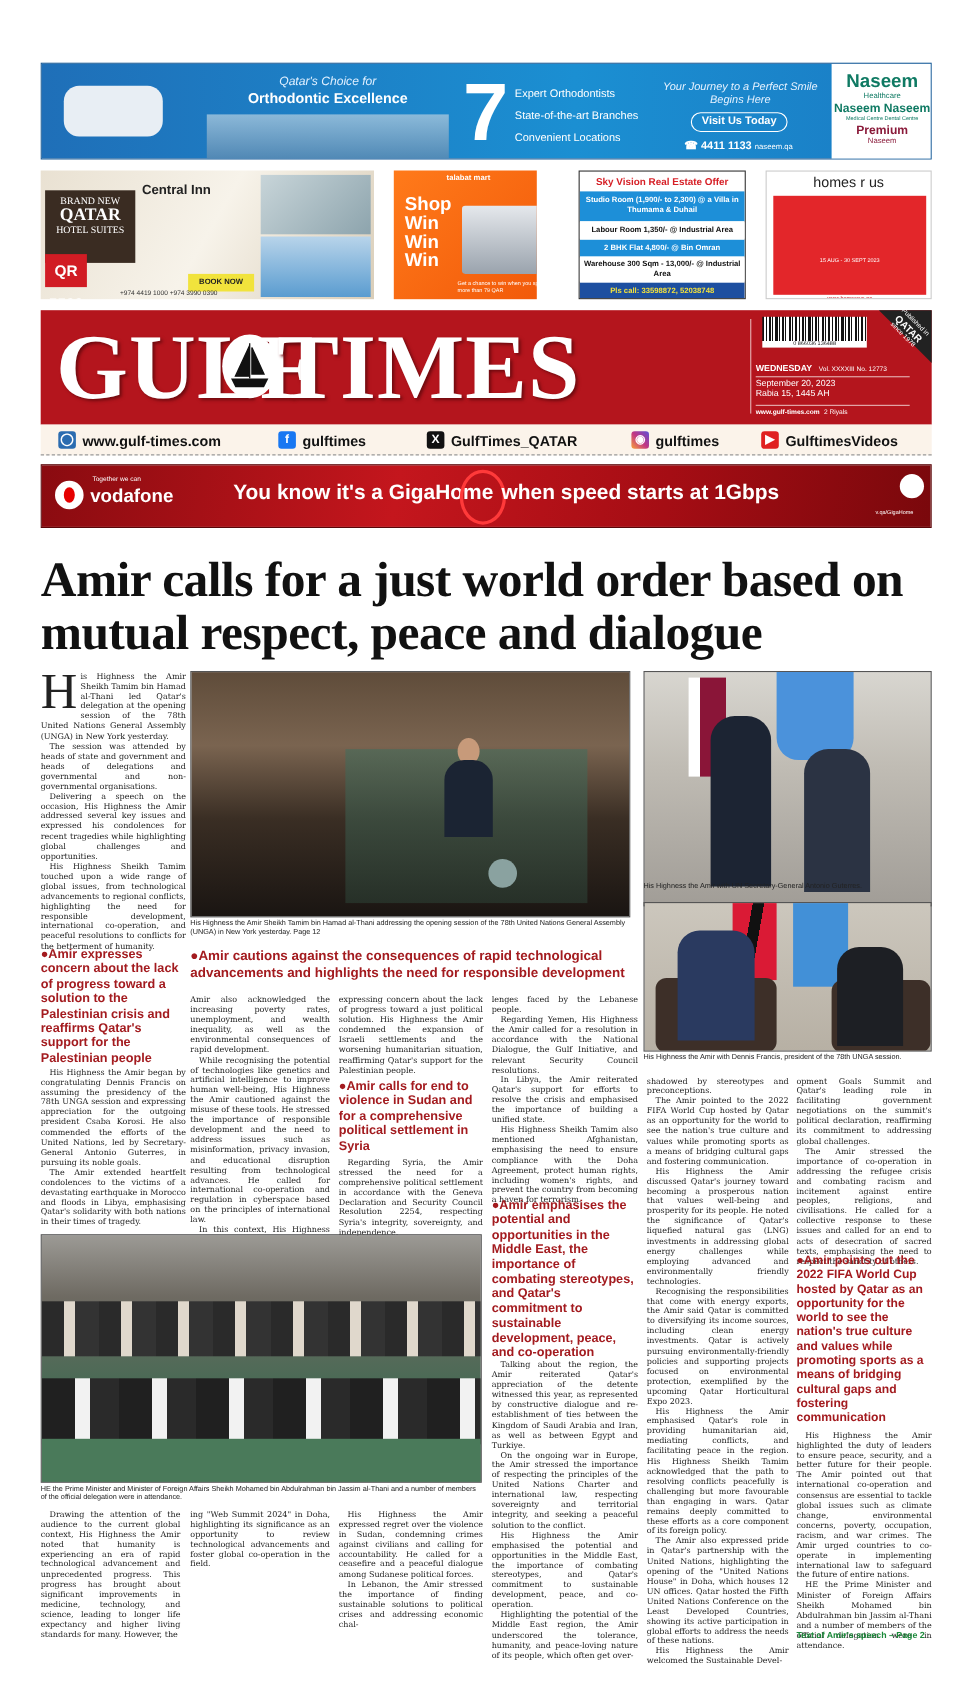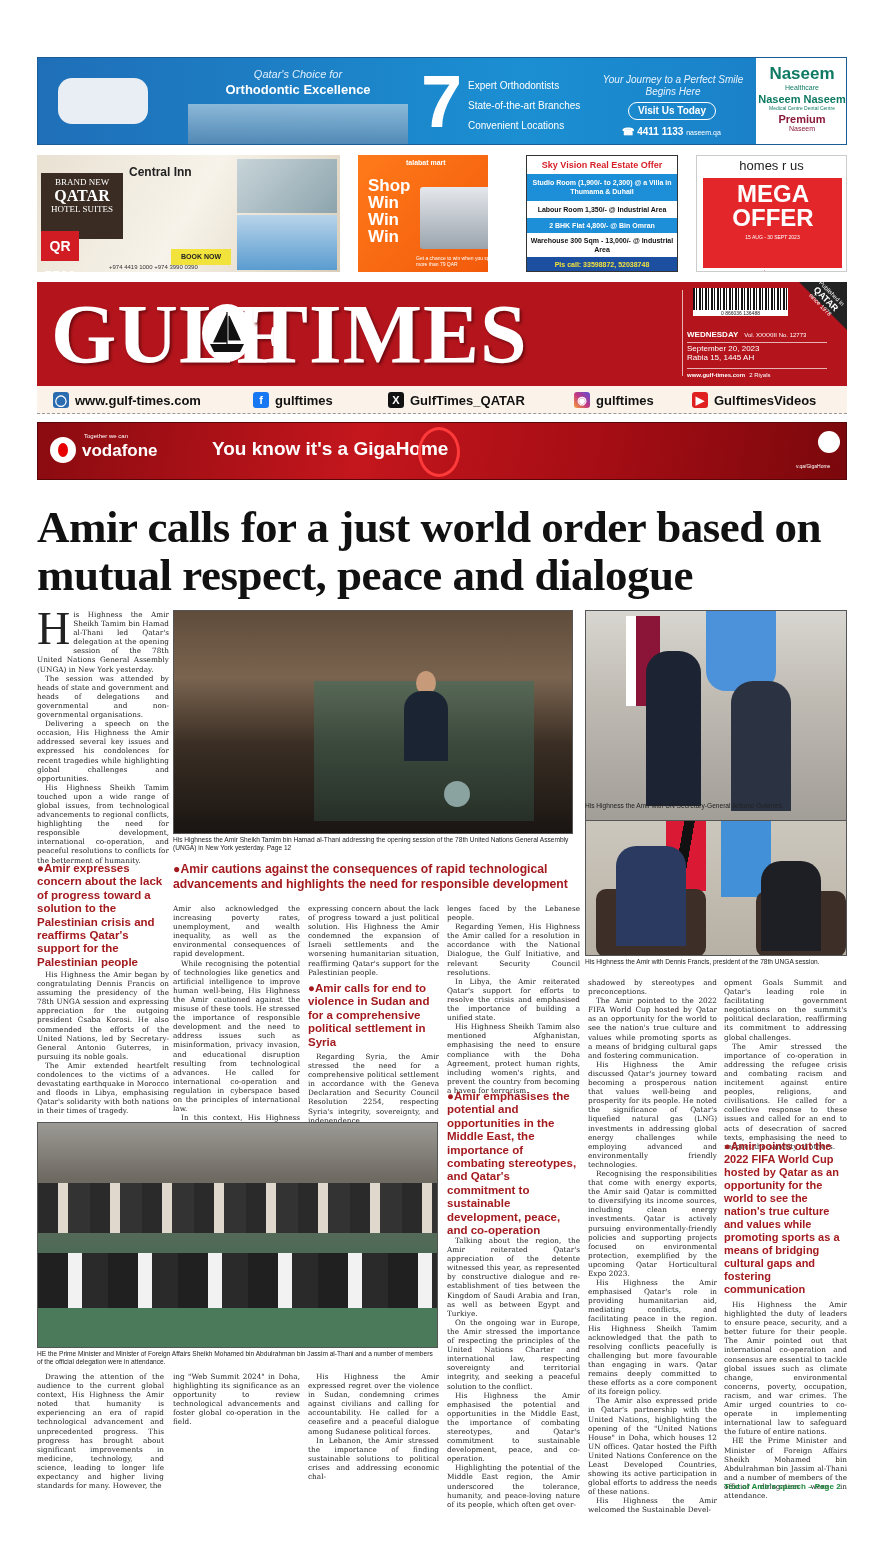--- a/index.html
+++ b/index.html
@@ -159,21 +159,20 @@
   <div class="abs row" style="top:18px;height:27px;background:#1d8fd8;color:#fff;padding-top:4px">Studio Room (1,900/- to 2,300) @ a Villa in Thumama &amp; Duhail</div>
   <div class="abs row" style="top:46px;height:15px;background:#fff;color:#111;padding-top:3px">Labour Room 1,350/- @ Industrial Area</div>
   <div class="abs row" style="top:62px;height:15px;background:#1d8fd8;color:#fff;padding-top:3px">2 BHK Flat 4,800/- @ Bin Omran</div>
   <div class="abs row" style="top:78px;height:22px;background:#fff;color:#111;padding-top:2px">Warehouse 300 Sqm - 13,000/- @ Industrial Area</div>
   <div class="abs row" style="top:101px;height:15px;background:#1d4fa0;color:#f4e23c;padding-top:3px">Pls call: 33598872, 52038748</div>
 </div>
 
 <div id="ad-homes" class="abs sad sans">
   <div class="abs logo">homes r us</div>
   <div class="abs red"></div>
-  <div class="abs mega" style="width:120px;left:16px">MEGA OFFER</div>
   <div class="abs dates">15 AUG - 30 SEPT 2023</div>
   <div class="abs site">www.homesrus.qa</div>
 </div>
 
 <div id="masthead" class="abs">
   <div class="abs gulf">GULF</div>
   <div class="abs dhow">
     <svg width="50" height="58" viewBox="0 0 50 58">
         <path d="M25 8 L25 40 M25 10 L12 38 L25 38 Z M27 12 L38 36 L27 36 Z" stroke="#111" stroke-width="1.2" fill="#111"></path>
         <path d="M8 40 L42 40 L38 48 L12 48 Z" fill="#111"></path>
@@ -215,20 +214,21 @@
       <span>GulftimesVideos</span>
     </div>
 </div>
 
 <div id="ad-voda" class="abs sans">
   <div class="abs vlogo"></div>
   <div class="abs together">Together we can</div>
   <div class="abs vname">vodafone</div>
   <div class="abs msg1">You know it's a GigaHome</div>
   <div class="abs ring"></div>
+  <div class="abs msg2">when speed starts at 1Gbps</div>
   <div class="abs badge"></div>
   <div class="abs url">v.qa/GigaHome</div>
 </div>
 
 <h1 id="headline" class="abs">Amir calls for a just world order based on mutual respect, peace and dialogue</h1>
 
 <div class="abs col" style="left:37px;top:610px;width:132px">
   <p class="first"><span class="drop">H</span><span>is Highness the Amir Sheikh Tamim bin Hamad al-Thani led Qatar's delegation at the opening session of the 78th United Nations General Assembly (UNGA) in New York yesterday.</span></p>
   <p>The session was attended by heads of state and government and heads of delegations and governmental and non-governmental organisations.</p>
   <p>Delivering a speech on the occasion, His Highness the Amir addressed several key issues and expressed his condolences for recent tragedies while highlighting global challenges and opportunities.</p>

